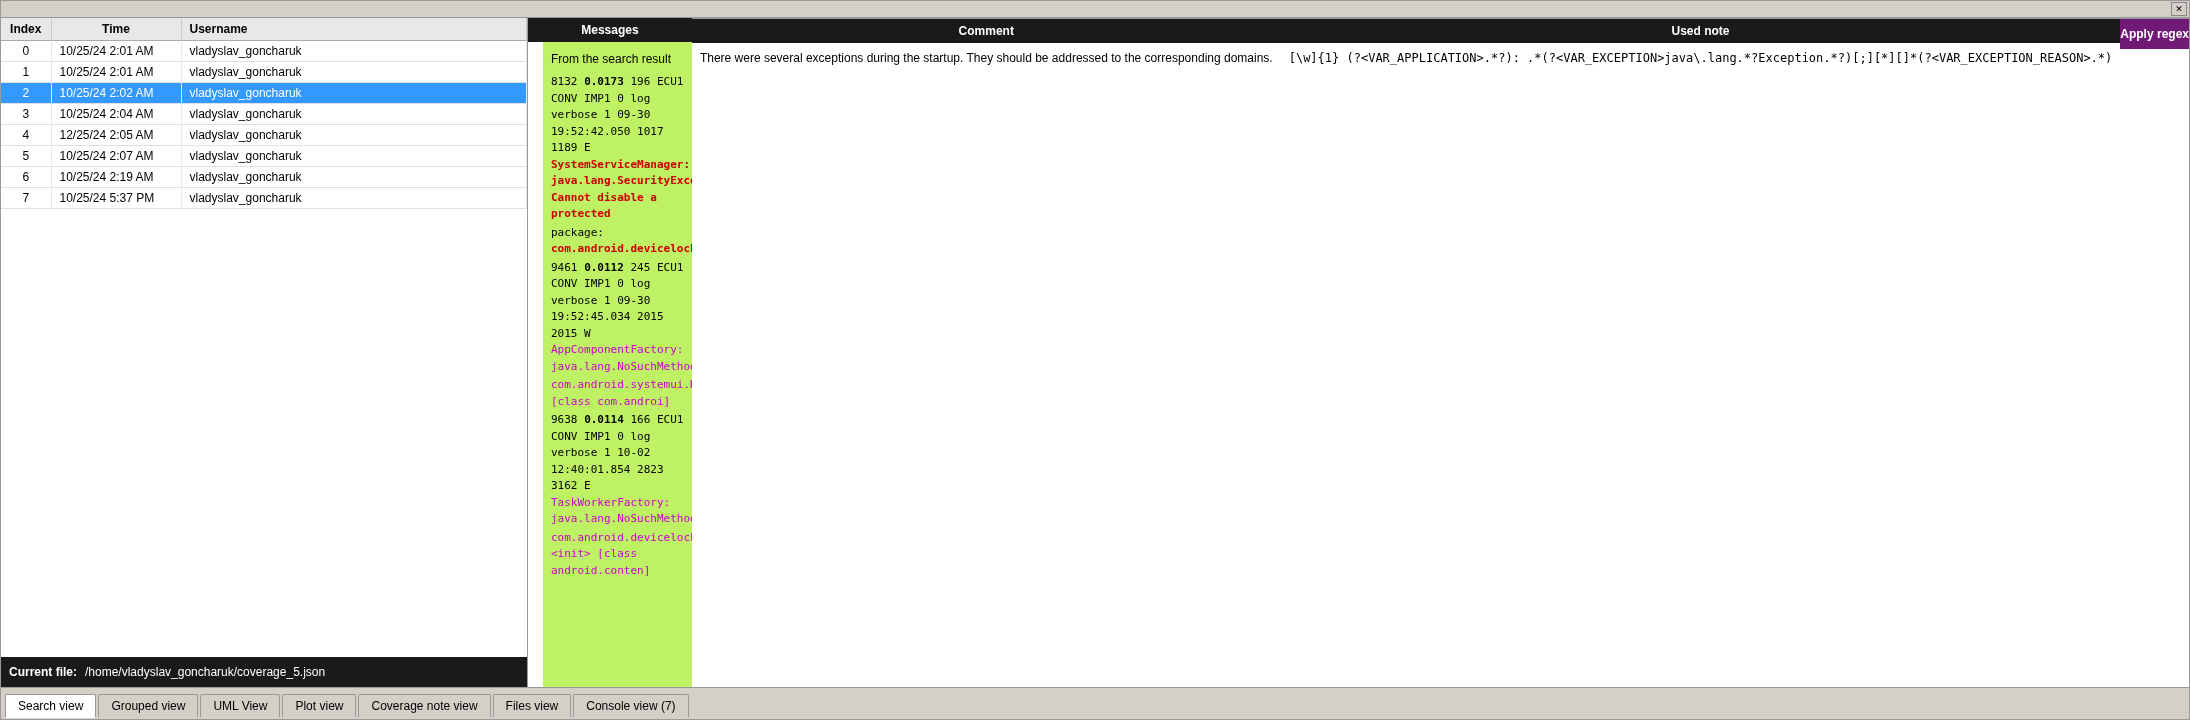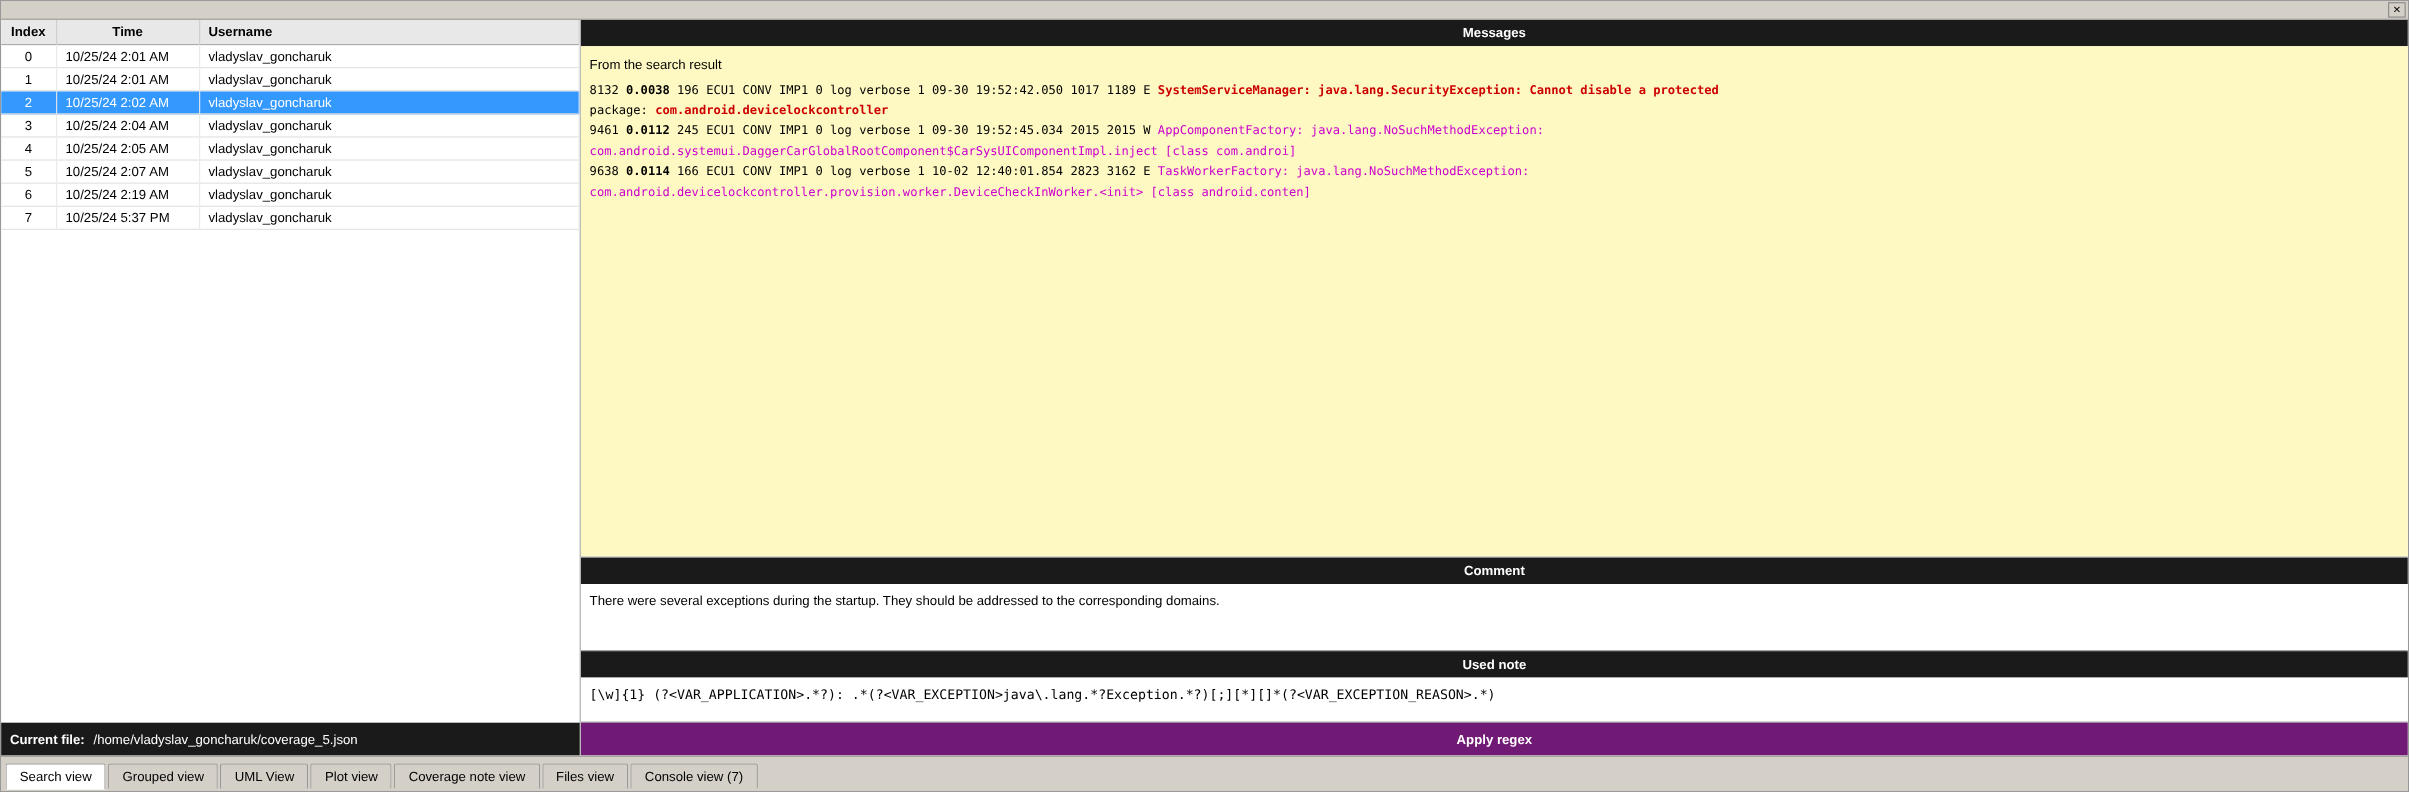--- a/index.html
+++ b/index.html
@@ -106,41 +106,42 @@
     }
 
     .current-file-value {
       color: #fff;
     }
 
     
     .right-panel {
       flex: 1;
       display: flex;
-      flex-direction: column;
+      flex-direction: row;
       background: #fff;
       overflow: hidden;
     }
 
     .section-header {
       background: #1a1a1a;
       color: #fff;
       padding: 5px 8px;
       font-weight: bold;
       text-align: center;
       font-size: 12px;
     }
 
     .messages-content {
       flex: 1;
       padding: 8px;
       overflow-y: auto;
       font-size: 12px;
       line-height: 1.5;
-      background: #fef9c3;
+      background: #bef264;
+      margin-left: 15px;
     }
 
     .messages-content p {
       margin-bottom: 6px;
     }
 
     .msg-intro {
       color: #000;
     }
 
@@ -297,21 +298,21 @@
                 <td>10/25/24 2:02 AM</td>
                 <td>vladyslav_goncharuk</td>
               </tr>
               <tr>
                 <td>3</td>
                 <td>10/25/24 2:04 AM</td>
                 <td>vladyslav_goncharuk</td>
               </tr>
               <tr>
                 <td>4</td>
-                <td>10/25/24 2:05 AM</td>
+                <td>12/25/24 2:05 AM</td>
                 <td>vladyslav_goncharuk</td>
               </tr>
               <tr>
                 <td>5</td>
                 <td>10/25/24 2:07 AM</td>
                 <td>vladyslav_goncharuk</td>
               </tr>
               <tr>
                 <td>6</td>
                 <td>10/25/24 2:19 AM</td>
@@ -331,21 +332,21 @@
       </div>
     </div>
 
     <div class="right-panel">
 
       <div class="messages-section">
         <div class="section-header">Messages</div>
         <div class="messages-content">
           <p class="msg-intro">From the search result</p>
           <div id="messages-lines">
-              <div class="msg-line"><span>8132 </span><b>0.0038</b><span> 196 ECU1 CONV IMP1 0 log verbose 1 09-30 19:52:42.050 1017 1189 E </span><span class="msg-highlight-red">SystemServiceManager</span><span class="msg-highlight-red">: java.lang.SecurityException: Cannot disable a protected</span></div>
+              <div class="msg-line"><span>8132 </span><b>0.0173</b><span> 196 ECU1 CONV IMP1 0 log verbose 1 09-30 19:52:42.050 1017 1189 E </span><span class="msg-highlight-red">SystemServiceManager</span><span class="msg-highlight-red">: java.lang.SecurityException: Cannot disable a protected</span></div>
               <div class="msg-line"><span>package: </span><span class="msg-highlight-red">com.android.devicelockcontroller</span></div>
               <div class="msg-line"><span>9461 </span><b>0.0112</b><span> 245 ECU1 CONV IMP1 0 log verbose 1 09-30 19:52:45.034 2015 2015 W </span><span class="msg-highlight-magenta">AppComponentFactory</span><span class="msg-highlight-magenta">: java.lang.NoSuchMethodException:</span></div>
               <div class="msg-line"><span class="msg-highlight-magenta">com.android.systemui.DaggerCarGlobalRootComponent$CarSysUIComponentImpl.inject [class com.androi]</span></div>
               <div class="msg-line"><span>9638 </span><b>0.0114</b><span> 166 ECU1 CONV IMP1 0 log verbose 1 10-02 12:40:01.854 2823 3162 E </span><span class="msg-highlight-magenta">TaskWorkerFactory</span><span class="msg-highlight-magenta">: java.lang.NoSuchMethodException:</span></div>
               <div class="msg-line"><span class="msg-highlight-magenta">com.android.devicelockcontroller.provision.worker.DeviceCheckInWorker.&lt;init&gt; [class android.conten]</span></div>
             </div>
         </div>
       </div>
 
       <div class="comment-section">

